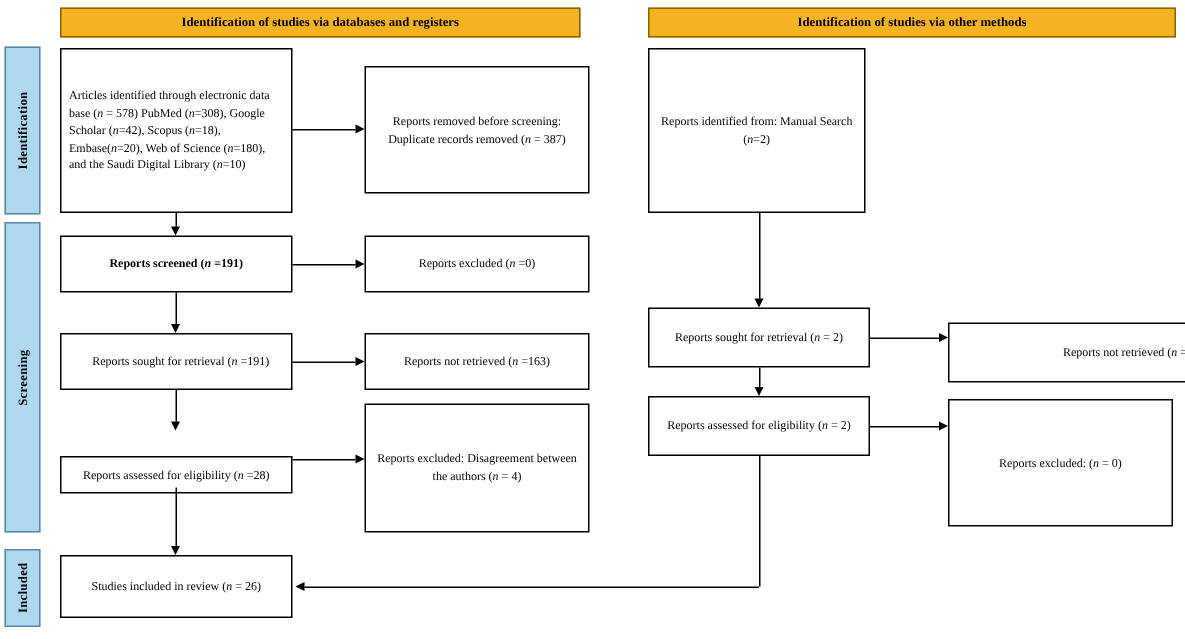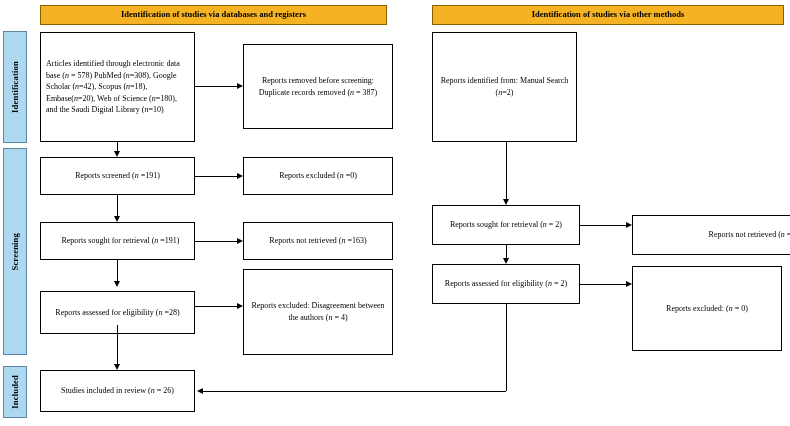--- a/index.html
+++ b/index.html
@@ -118,37 +118,37 @@
   </div>
 
   <div class="box left-align" style="left:40px; top:32px; width:155px; height:110px;">
     <div class="inner">Articles identified through electronic data base (<i>n</i> = 578) PubMed (<i>n</i>=308), Google Scholar (<i>n</i>=42), Scopus (<i>n</i>=18), Embase(<i>n</i>=20), Web of Science (<i>n</i>=180), and the Saudi Digital Library (<i>n</i>=10)</div>
   </div>
 
   <div class="box" style="left:243px; top:44px; width:150px; height:85px;">
     <div class="inner">Reports removed before screening: Duplicate records removed (<i>n</i> = 387)</div>
   </div>
 
-  <div class="box" style="left:40px; top:157px; width:155px; height:38px;">
+  <div class="box" style="left:40px; top:157px; width:155px; height:38px;font-weight:bold;">
     <div class="inner">Reports screened (<i>n</i> =191)</div>
   </div>
 
   <div class="box" style="left:243px; top:157px; width:150px; height:38px;">
     <div class="inner">Reports excluded (<i>n</i> =0)</div>
   </div>
 
   <div class="box" style="left:40px; top:222px; width:155px; height:38px;padding-left:11px;">
     <div class="inner">Reports sought for retrieval (<i>n</i> =191)</div>
   </div>
 
   <div class="box" style="left:243px; top:222px; width:150px; height:38px;">
     <div class="inner">Reports not retrieved (<i>n</i> =163)</div>
   </div>
 
-  <div class="box" style="left:40px; top:291px; width:155px; height:43px;">
+  <div class="box" style="left:40px; top:304px; width:155px; height:25px;">
     <div class="inner">Reports assessed for eligibility (<i>n</i> =28)</div>
   </div>
 
   <div class="box" style="left:243px; top:269px; width:150px; height:86px;">
     <div class="inner">Reports excluded: Disagreement between the authors (<i>n</i> = 4)</div>
   </div>
 
   <div class="box" style="left:40px; top:370px; width:155px; height:42px;">
     <div class="inner">Studies included in review (<i>n</i> = 26)</div>
   </div>

